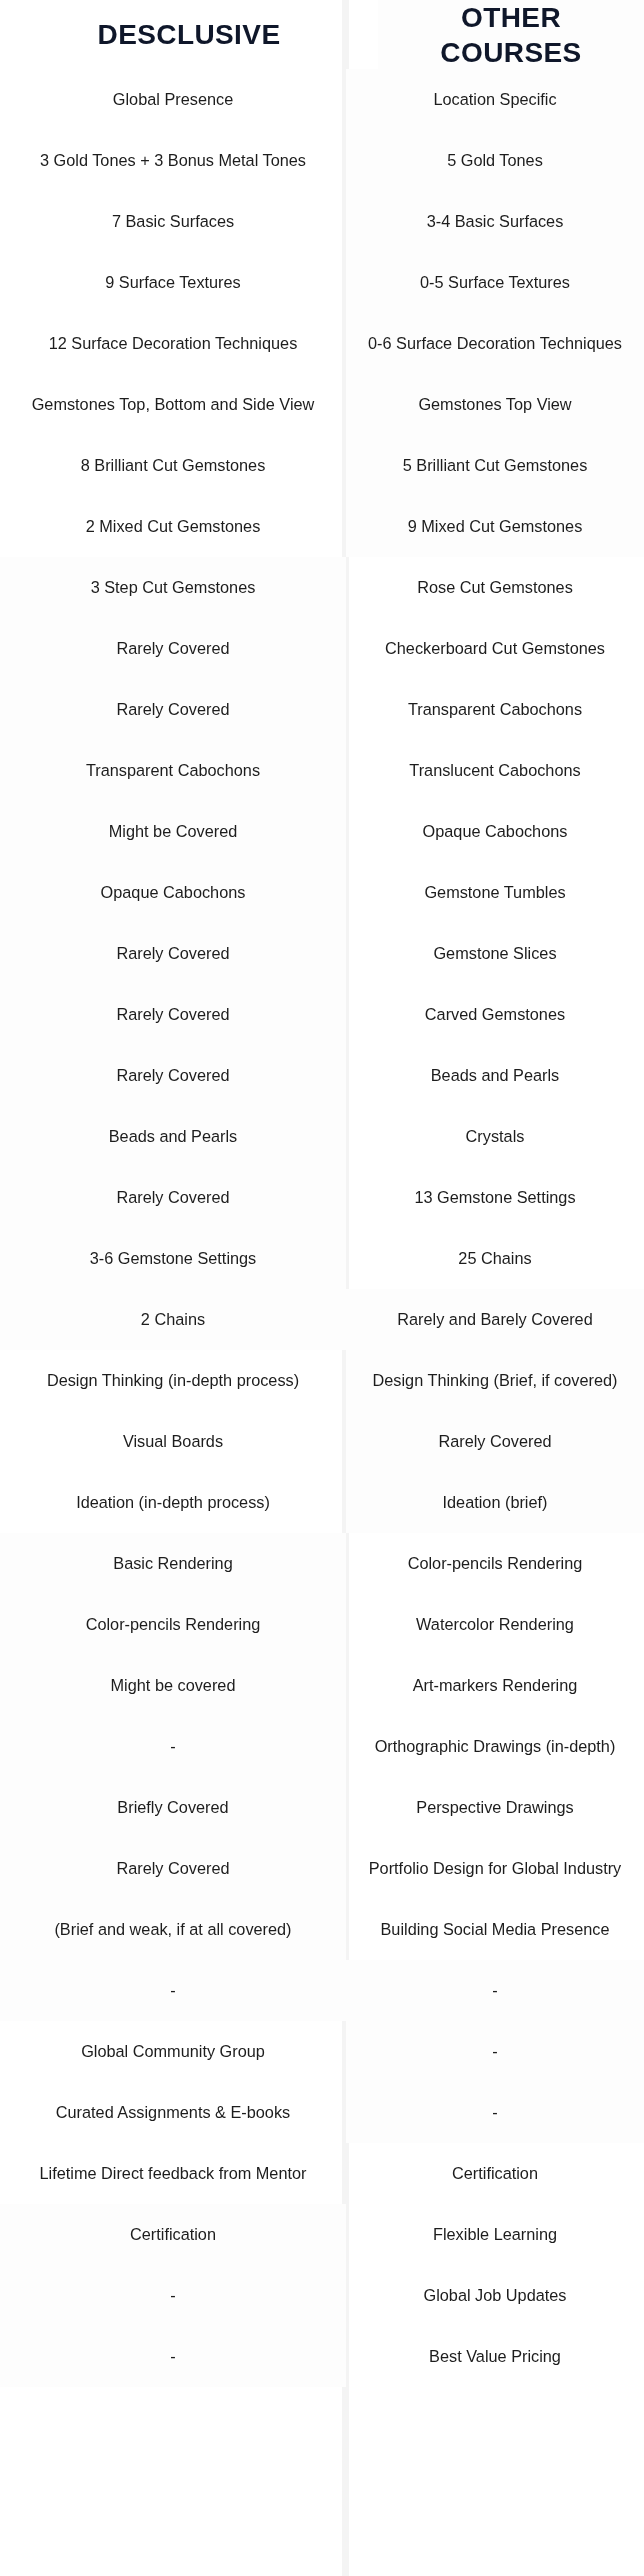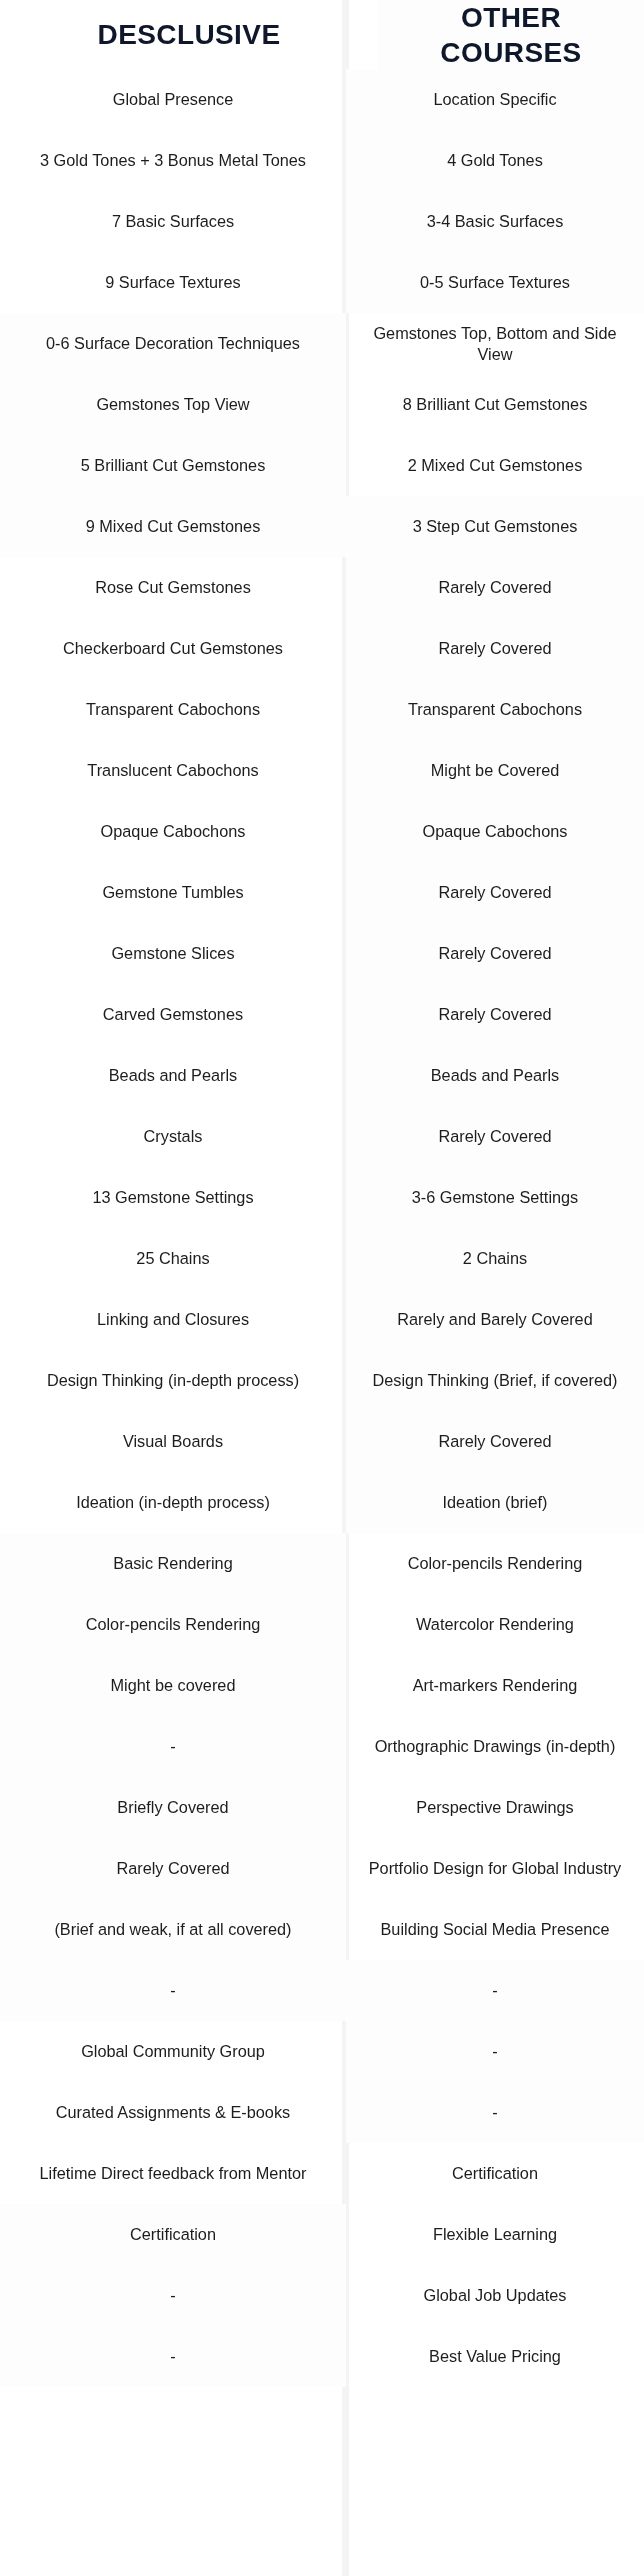--- a/index.html
+++ b/index.html
@@ -64,28 +64,29 @@
 <div class="table">
   <div class="divider"></div>
   <div class="grid" id="grid">
     <div class="cell header left">DESCLUSIVE</div>
     <div class="cell header right">OTHER COURSES</div>
 
       <div class="cell left">Global Presence</div>
       <div class="cell right">Location Specific</div>
 
       <div class="cell left">3 Gold Tones + 3 Bonus Metal Tones</div>
-      <div class="cell right">4 Gold Tones</div>
+      <div class="cell right">5 Gold Tones</div>
 
       <div class="cell left">7 Basic Surfaces</div>
       <div class="cell right">3-4 Basic Surfaces</div>
 
       <div class="cell left">9 Surface Textures</div>
       <div class="cell right">0-5 Surface Textures</div>
 
+      <div class="cell left">12 Surface Decoration Techniques</div>
       <div class="cell right">0-6 Surface Decoration Techniques</div>
 
       <div class="cell left">Gemstones Top, Bottom and Side View</div>
       <div class="cell right">Gemstones Top View</div>
 
       <div class="cell left">8 Brilliant Cut Gemstones</div>
       <div class="cell right">5 Brilliant Cut Gemstones</div>
 
       <div class="cell left">2 Mixed Cut Gemstones</div>
       <div class="cell right">9 Mixed Cut Gemstones</div>
@@ -121,21 +122,20 @@
 
       <div class="cell left">Crystals</div>
       <div class="cell right">Rarely Covered</div>
 
       <div class="cell left">13 Gemstone Settings</div>
       <div class="cell right">3-6 Gemstone Settings</div>
 
       <div class="cell left">25 Chains</div>
       <div class="cell right">2 Chains</div>
 
-      <div class="cell left">Linking and Closures</div>
       <div class="cell right">Rarely and Barely Covered</div>
 
       <div class="cell left">Design Thinking (in-depth process)</div>
       <div class="cell right">Design Thinking (Brief, if covered)</div>
 
       <div class="cell left">Visual Boards</div>
       <div class="cell right">Rarely Covered</div>
 
       <div class="cell left">Ideation (in-depth process)</div>
       <div class="cell right">Ideation (brief)</div>

